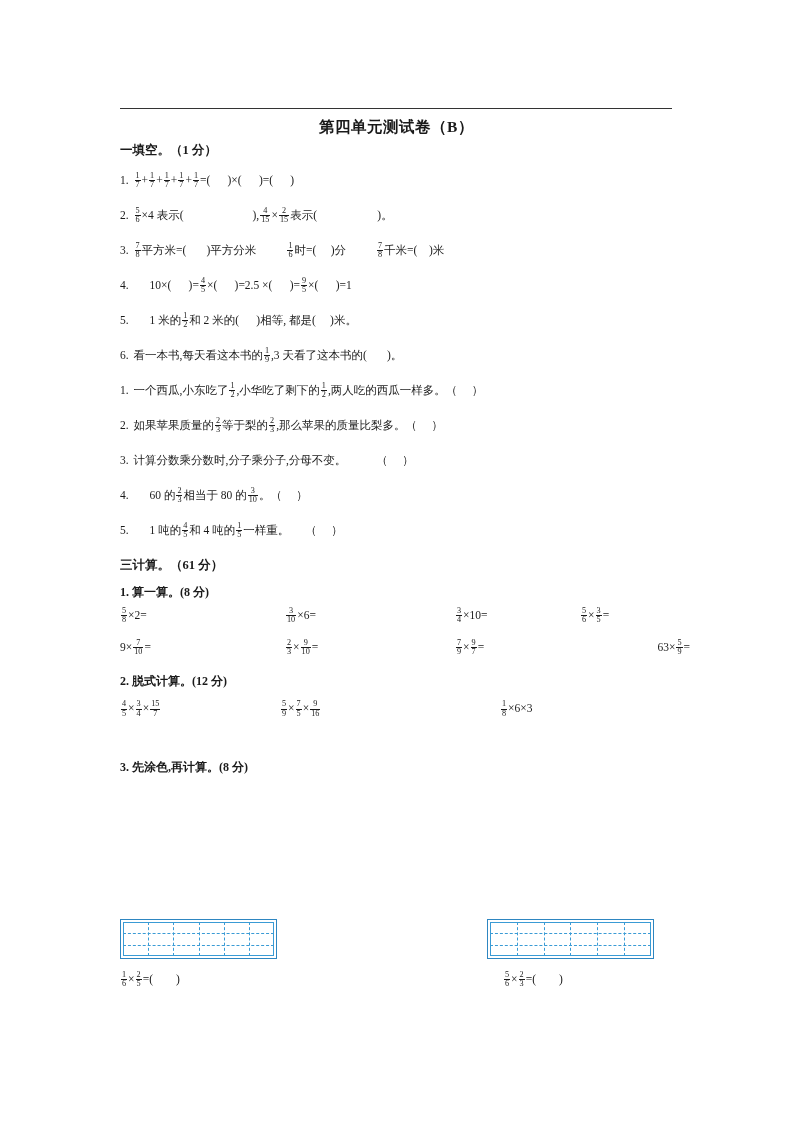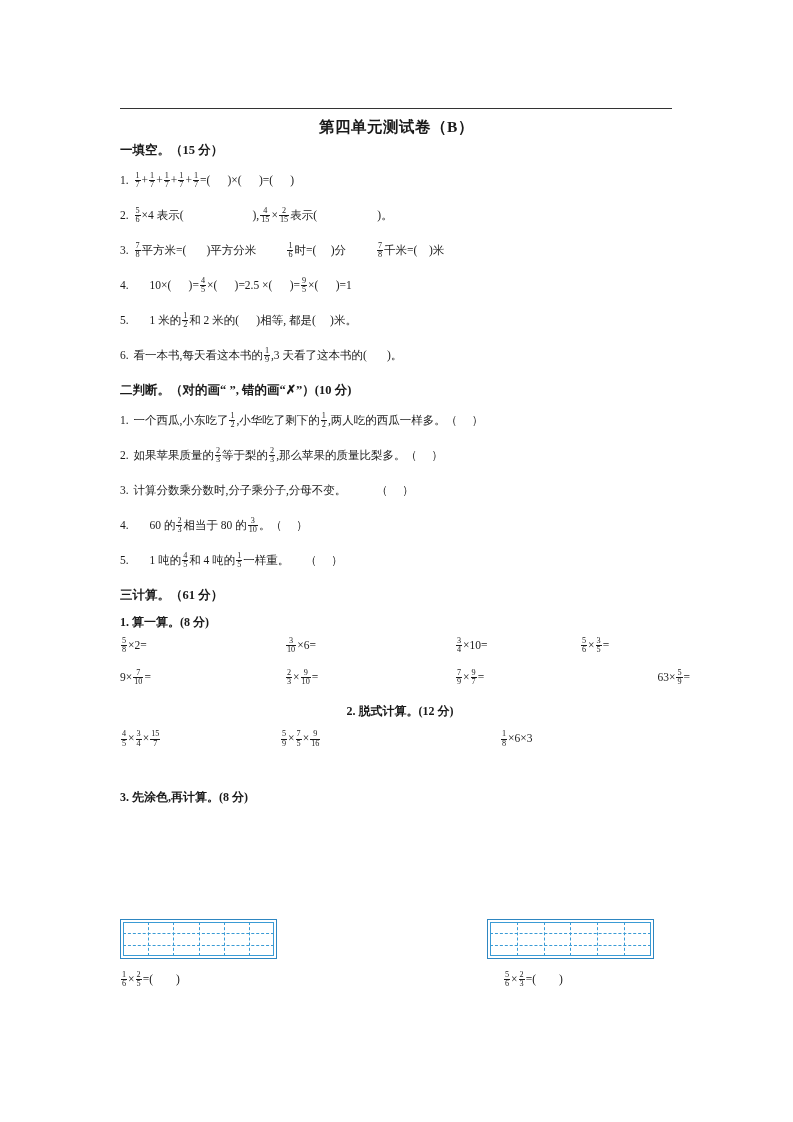--- a/index.html
+++ b/index.html
@@ -112,21 +112,21 @@
 <body>
 
 <div class="page">
 
   <div class="rule"></div>
 
   <div class="title">第四单元测试卷（B）</div>
 
   <div class="content">
 
-    <div class="sec-head">一填空。（15 分）</div>
+    <div class="sec-head">一填空。（1 分）</div>
 
     <div class="line">
       <span class="idx">1.</span>
       <span class="frac"><span class="num">1</span><span class="den">7</span></span>+<span class="frac"><span class="num">1</span><span class="den">7</span></span>+<span class="frac"><span class="num">1</span><span class="den">7</span></span>+<span class="frac"><span class="num">1</span><span class="den">7</span></span>+<span class="frac"><span class="num">1</span><span class="den">7</span></span>=(&nbsp;&nbsp;&nbsp;&nbsp;&nbsp;&nbsp;)×(&nbsp;&nbsp;&nbsp;&nbsp;&nbsp;&nbsp;)=(&nbsp;&nbsp;&nbsp;&nbsp;&nbsp;&nbsp;)
     </div>
 
     <div class="line">
       <span class="idx">2.</span>
       <span class="frac"><span class="num">5</span><span class="den">6</span></span>×4 表示(&nbsp;&nbsp;&nbsp;&nbsp;&nbsp;&nbsp;&nbsp;&nbsp;&nbsp;&nbsp;&nbsp;&nbsp;&nbsp;&nbsp;&nbsp;&nbsp;&nbsp;&nbsp;&nbsp;&nbsp;&nbsp;&nbsp;&nbsp;&nbsp;),<span class="frac"><span class="num">4</span><span class="den">15</span></span>×<span class="frac"><span class="num">2</span><span class="den">15</span></span>表示(&nbsp;&nbsp;&nbsp;&nbsp;&nbsp;&nbsp;&nbsp;&nbsp;&nbsp;&nbsp;&nbsp;&nbsp;&nbsp;&nbsp;&nbsp;&nbsp;&nbsp;&nbsp;&nbsp;&nbsp;&nbsp;)。
     </div>
@@ -144,21 +144,20 @@
     <div class="line">
       <span class="idx">5.</span>
       <span class="sp2"></span>1 米的<span class="frac"><span class="num">1</span><span class="den">2</span></span>和 2 米的(&nbsp;&nbsp;&nbsp;&nbsp;&nbsp;&nbsp;)相等, 都是(&nbsp;&nbsp;&nbsp;&nbsp;&nbsp;)米。
     </div>
 
     <div class="line">
       <span class="idx">6.</span>
       看一本书,每天看这本书的<span class="frac"><span class="num">1</span><span class="den">9</span></span>,3 天看了这本书的(&nbsp;&nbsp;&nbsp;&nbsp;&nbsp;&nbsp;&nbsp;)。
     </div>
 
-    <div class="sec-head" style="margin-top:14px;">二判断。（对的画“ ”, 错的画“✗”）(10 分)</div>
 
     <div class="line">
       <span class="idx">1.</span>
       一个西瓜,小东吃了<span class="frac"><span class="num">1</span><span class="den">2</span></span>,小华吃了剩下的<span class="frac"><span class="num">1</span><span class="den">2</span></span>,两人吃的西瓜一样多。（&nbsp;&nbsp;&nbsp;&nbsp;&nbsp;）
     </div>
 
     <div class="line">
       <span class="idx">2.</span>
       如果苹果质量的<span class="frac"><span class="num">2</span><span class="den">3</span></span>等于梨的<span class="frac"><span class="num">2</span><span class="den">3</span></span>,那么苹果的质量比梨多。（&nbsp;&nbsp;&nbsp;&nbsp;&nbsp;）
     </div>
@@ -205,21 +204,21 @@
         <span class="frac"><span class="num">2</span><span class="den">3</span></span>×<span class="frac"><span class="num">9</span><span class="den">10</span></span>=
       </div>
       <div class="cell" style="width:125px;">
         <span class="frac"><span class="num">7</span><span class="den">9</span></span>×<span class="frac"><span class="num">9</span><span class="den">7</span></span>=
       </div>
       <div class="cell" style="text-align:right; width:110px;">
         63×<span class="frac"><span class="num">5</span><span class="den">9</span></span>=
       </div>
     </div>
 
-    <div class="sub-head" style="margin-top:16px;text-align:center;">2. 脱式计算。(12 分)</div>
+    <div class="sub-head" style="margin-top:16px;">2. 脱式计算。(12 分)</div>
 
     <div class="calcrow" style="margin-top:10px;">
       <div class="cell" style="width:160px;">
         <span class="frac"><span class="num">4</span><span class="den">5</span></span>×<span class="frac"><span class="num">3</span><span class="den">4</span></span>×<span class="frac"><span class="num">15</span><span class="den">7</span></span>
       </div>
       <div class="cell" style="width:220px;">
         <span class="frac"><span class="num">5</span><span class="den">9</span></span>×<span class="frac"><span class="num">7</span><span class="den">5</span></span>×<span class="frac"><span class="num">9</span><span class="den">16</span></span>
       </div>
       <div class="cell">
         <span class="frac"><span class="num">1</span><span class="den">8</span></span>×6×3

